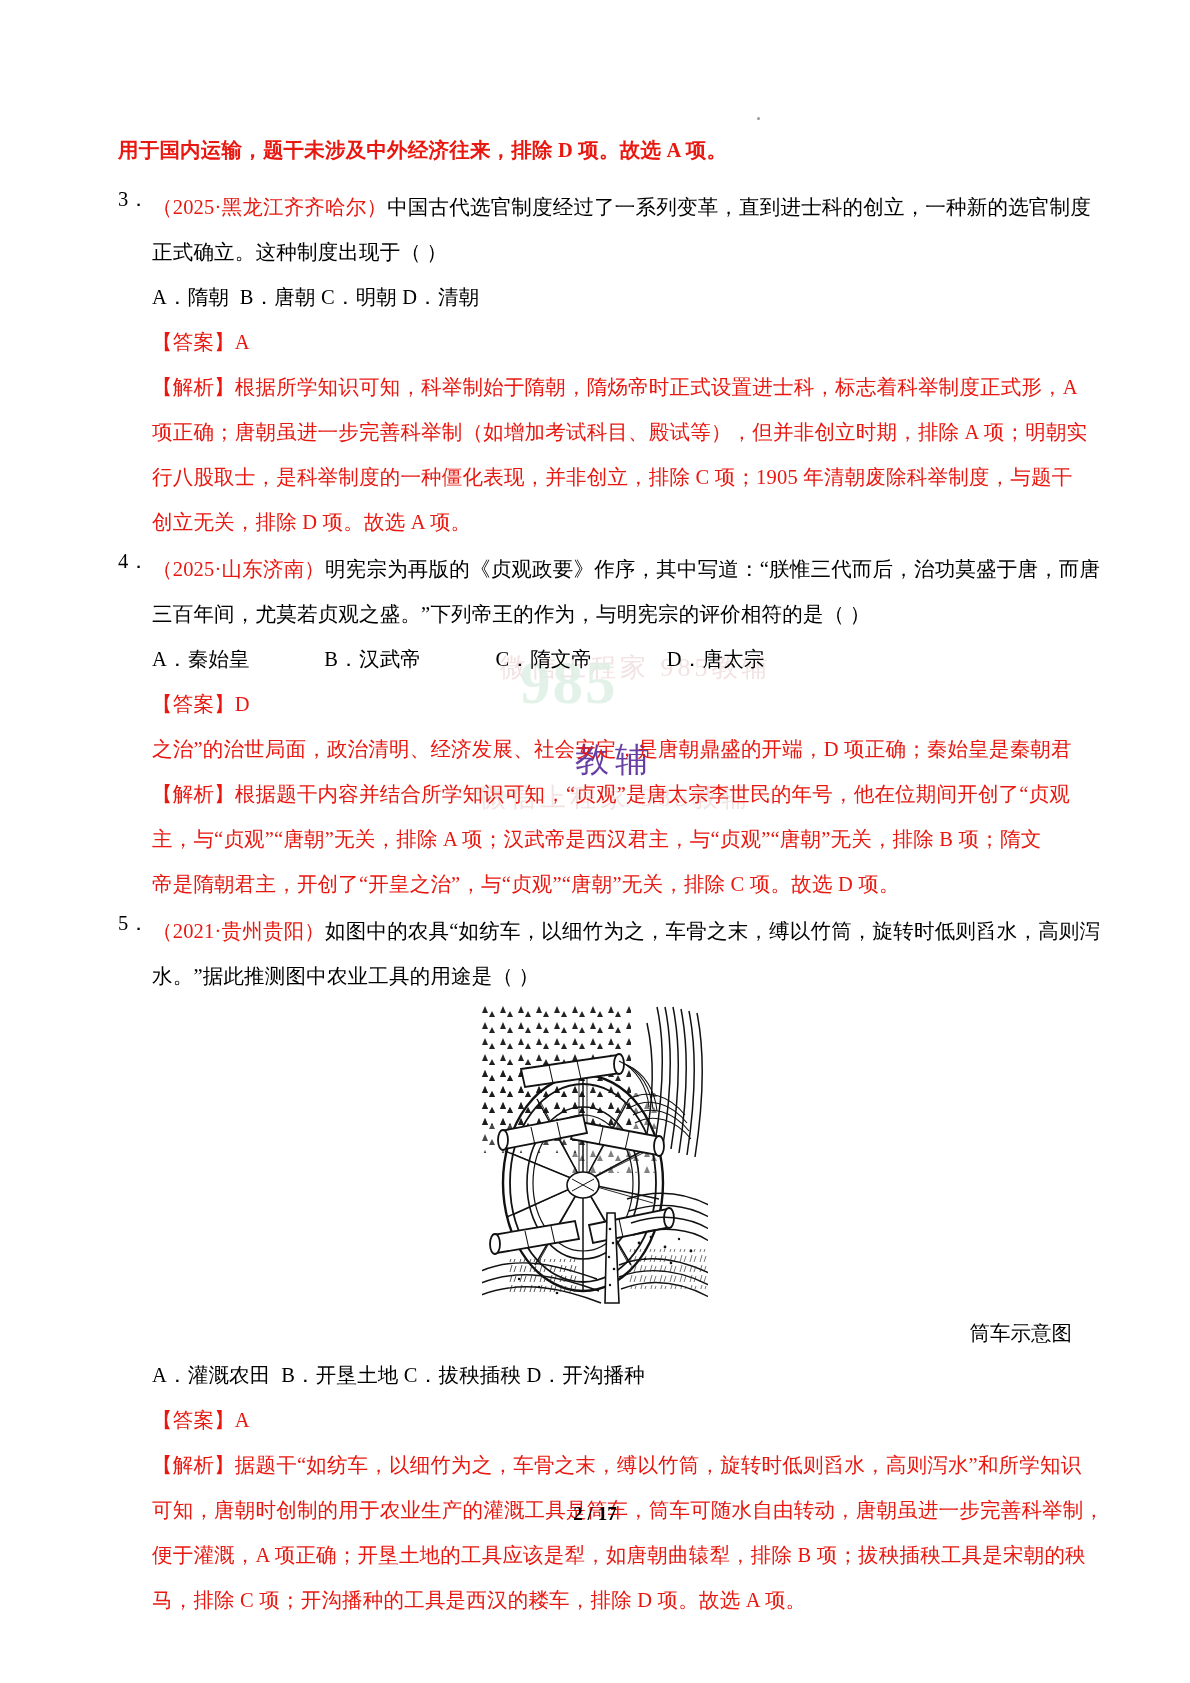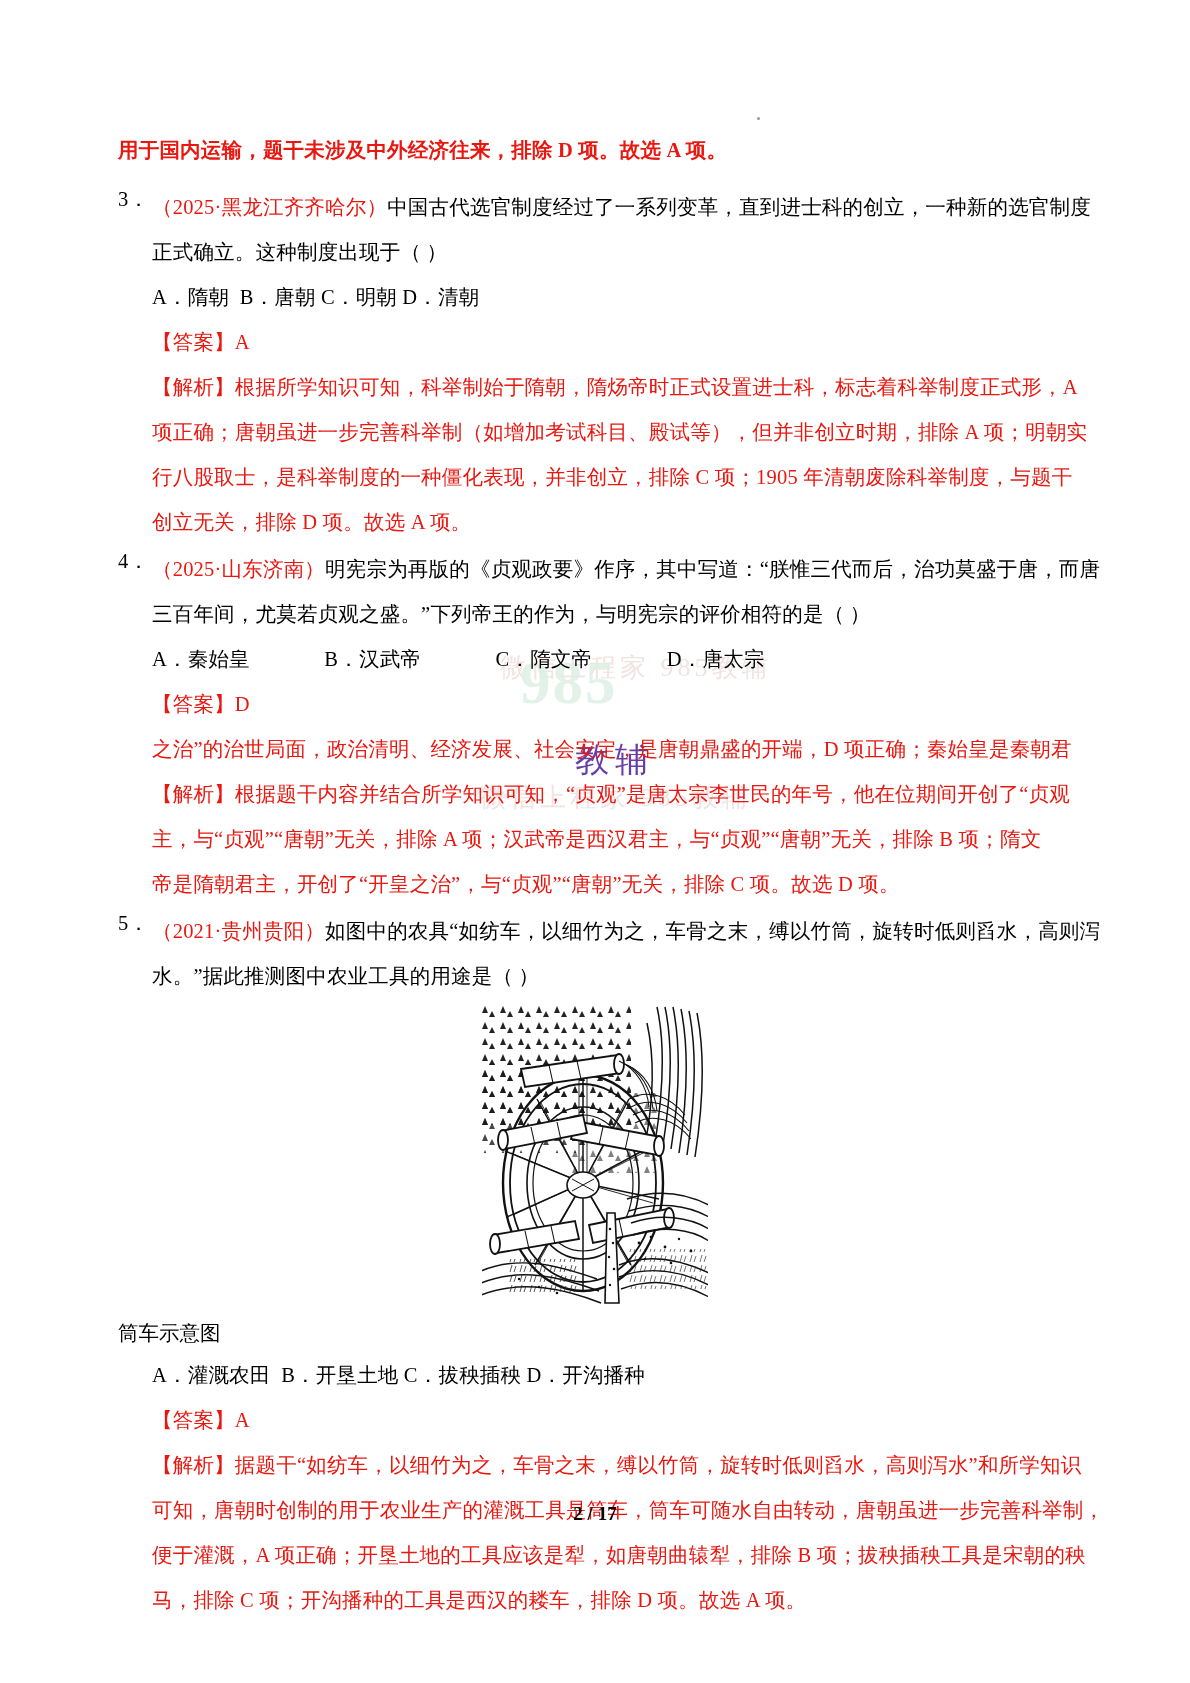--- a/index.html
+++ b/index.html
@@ -104,21 +104,21 @@
     width: 232px;
     height: 306px;
     position: relative;
     overflow: hidden;
     background: #ffffff;
   }
   .fig-caption {
     font-size: 20.5px;
     line-height: 40px;
     color: #000;
-    text-align: left;
+    text-align: right;
   }
 
   .footer {
     position: absolute;
     left: 0;
     top: 1503px;
     width: 1190px;
     text-align: center;
     font-size: 19px;
     font-weight: bold;

